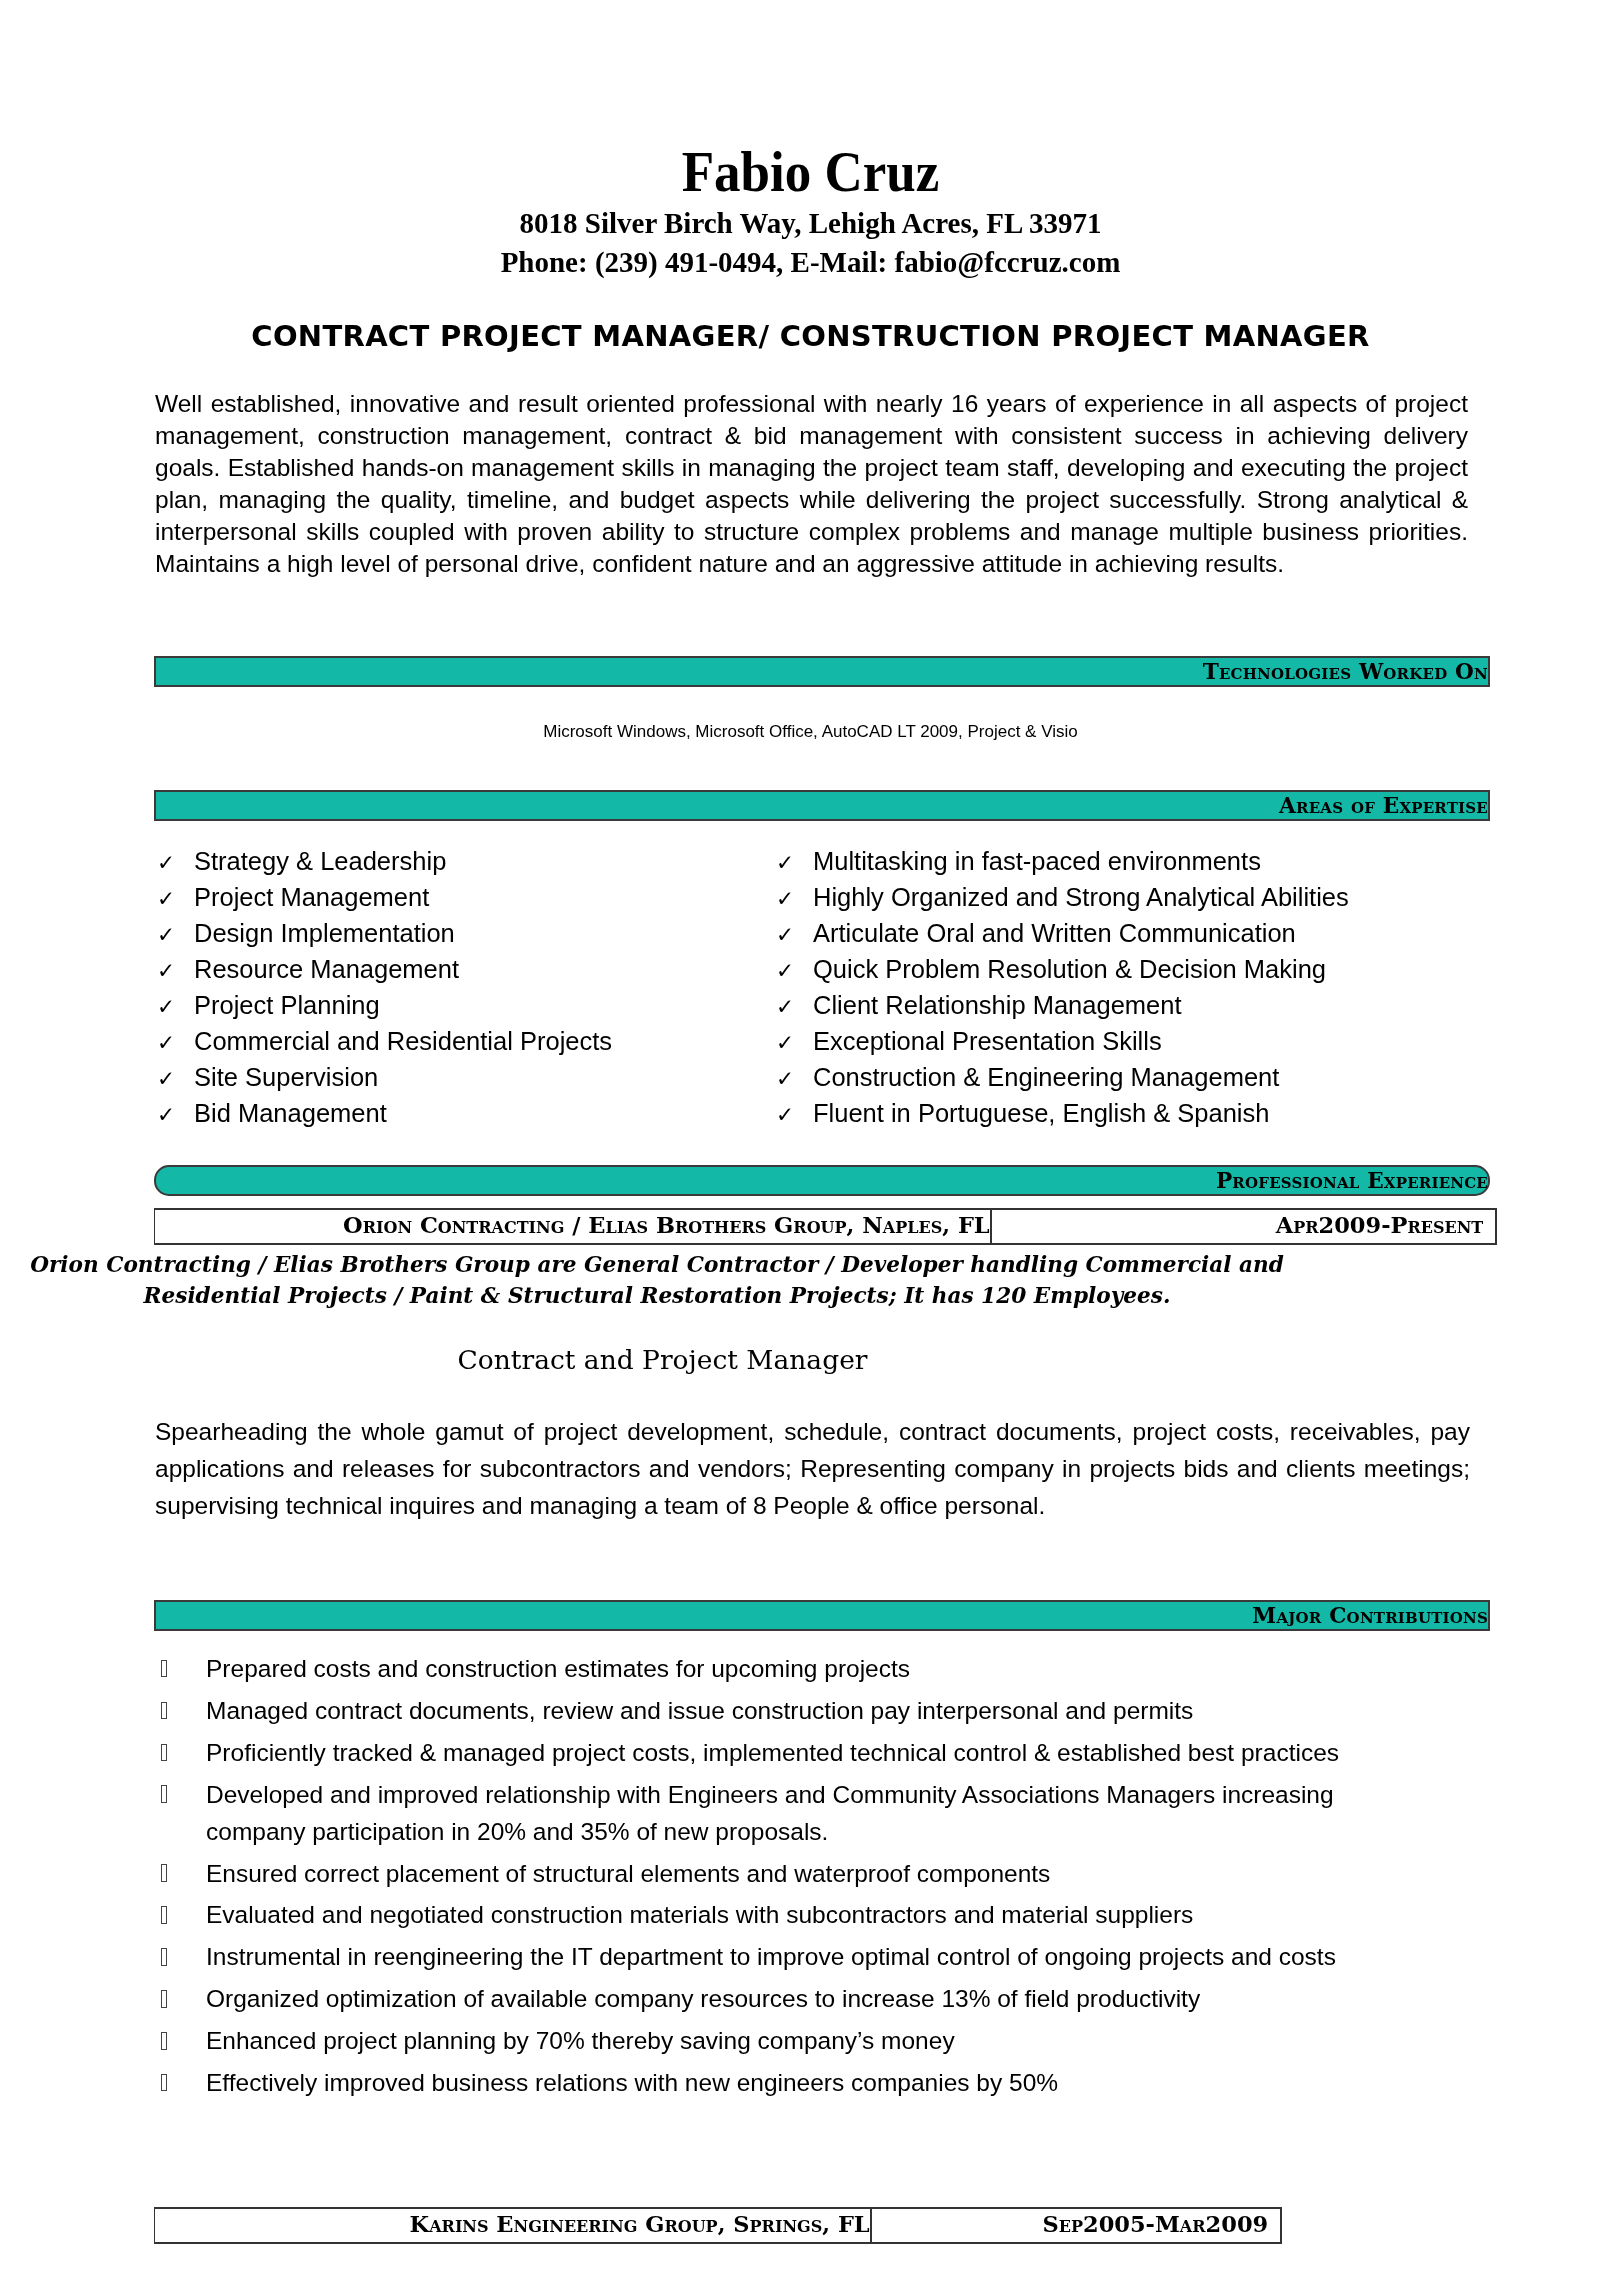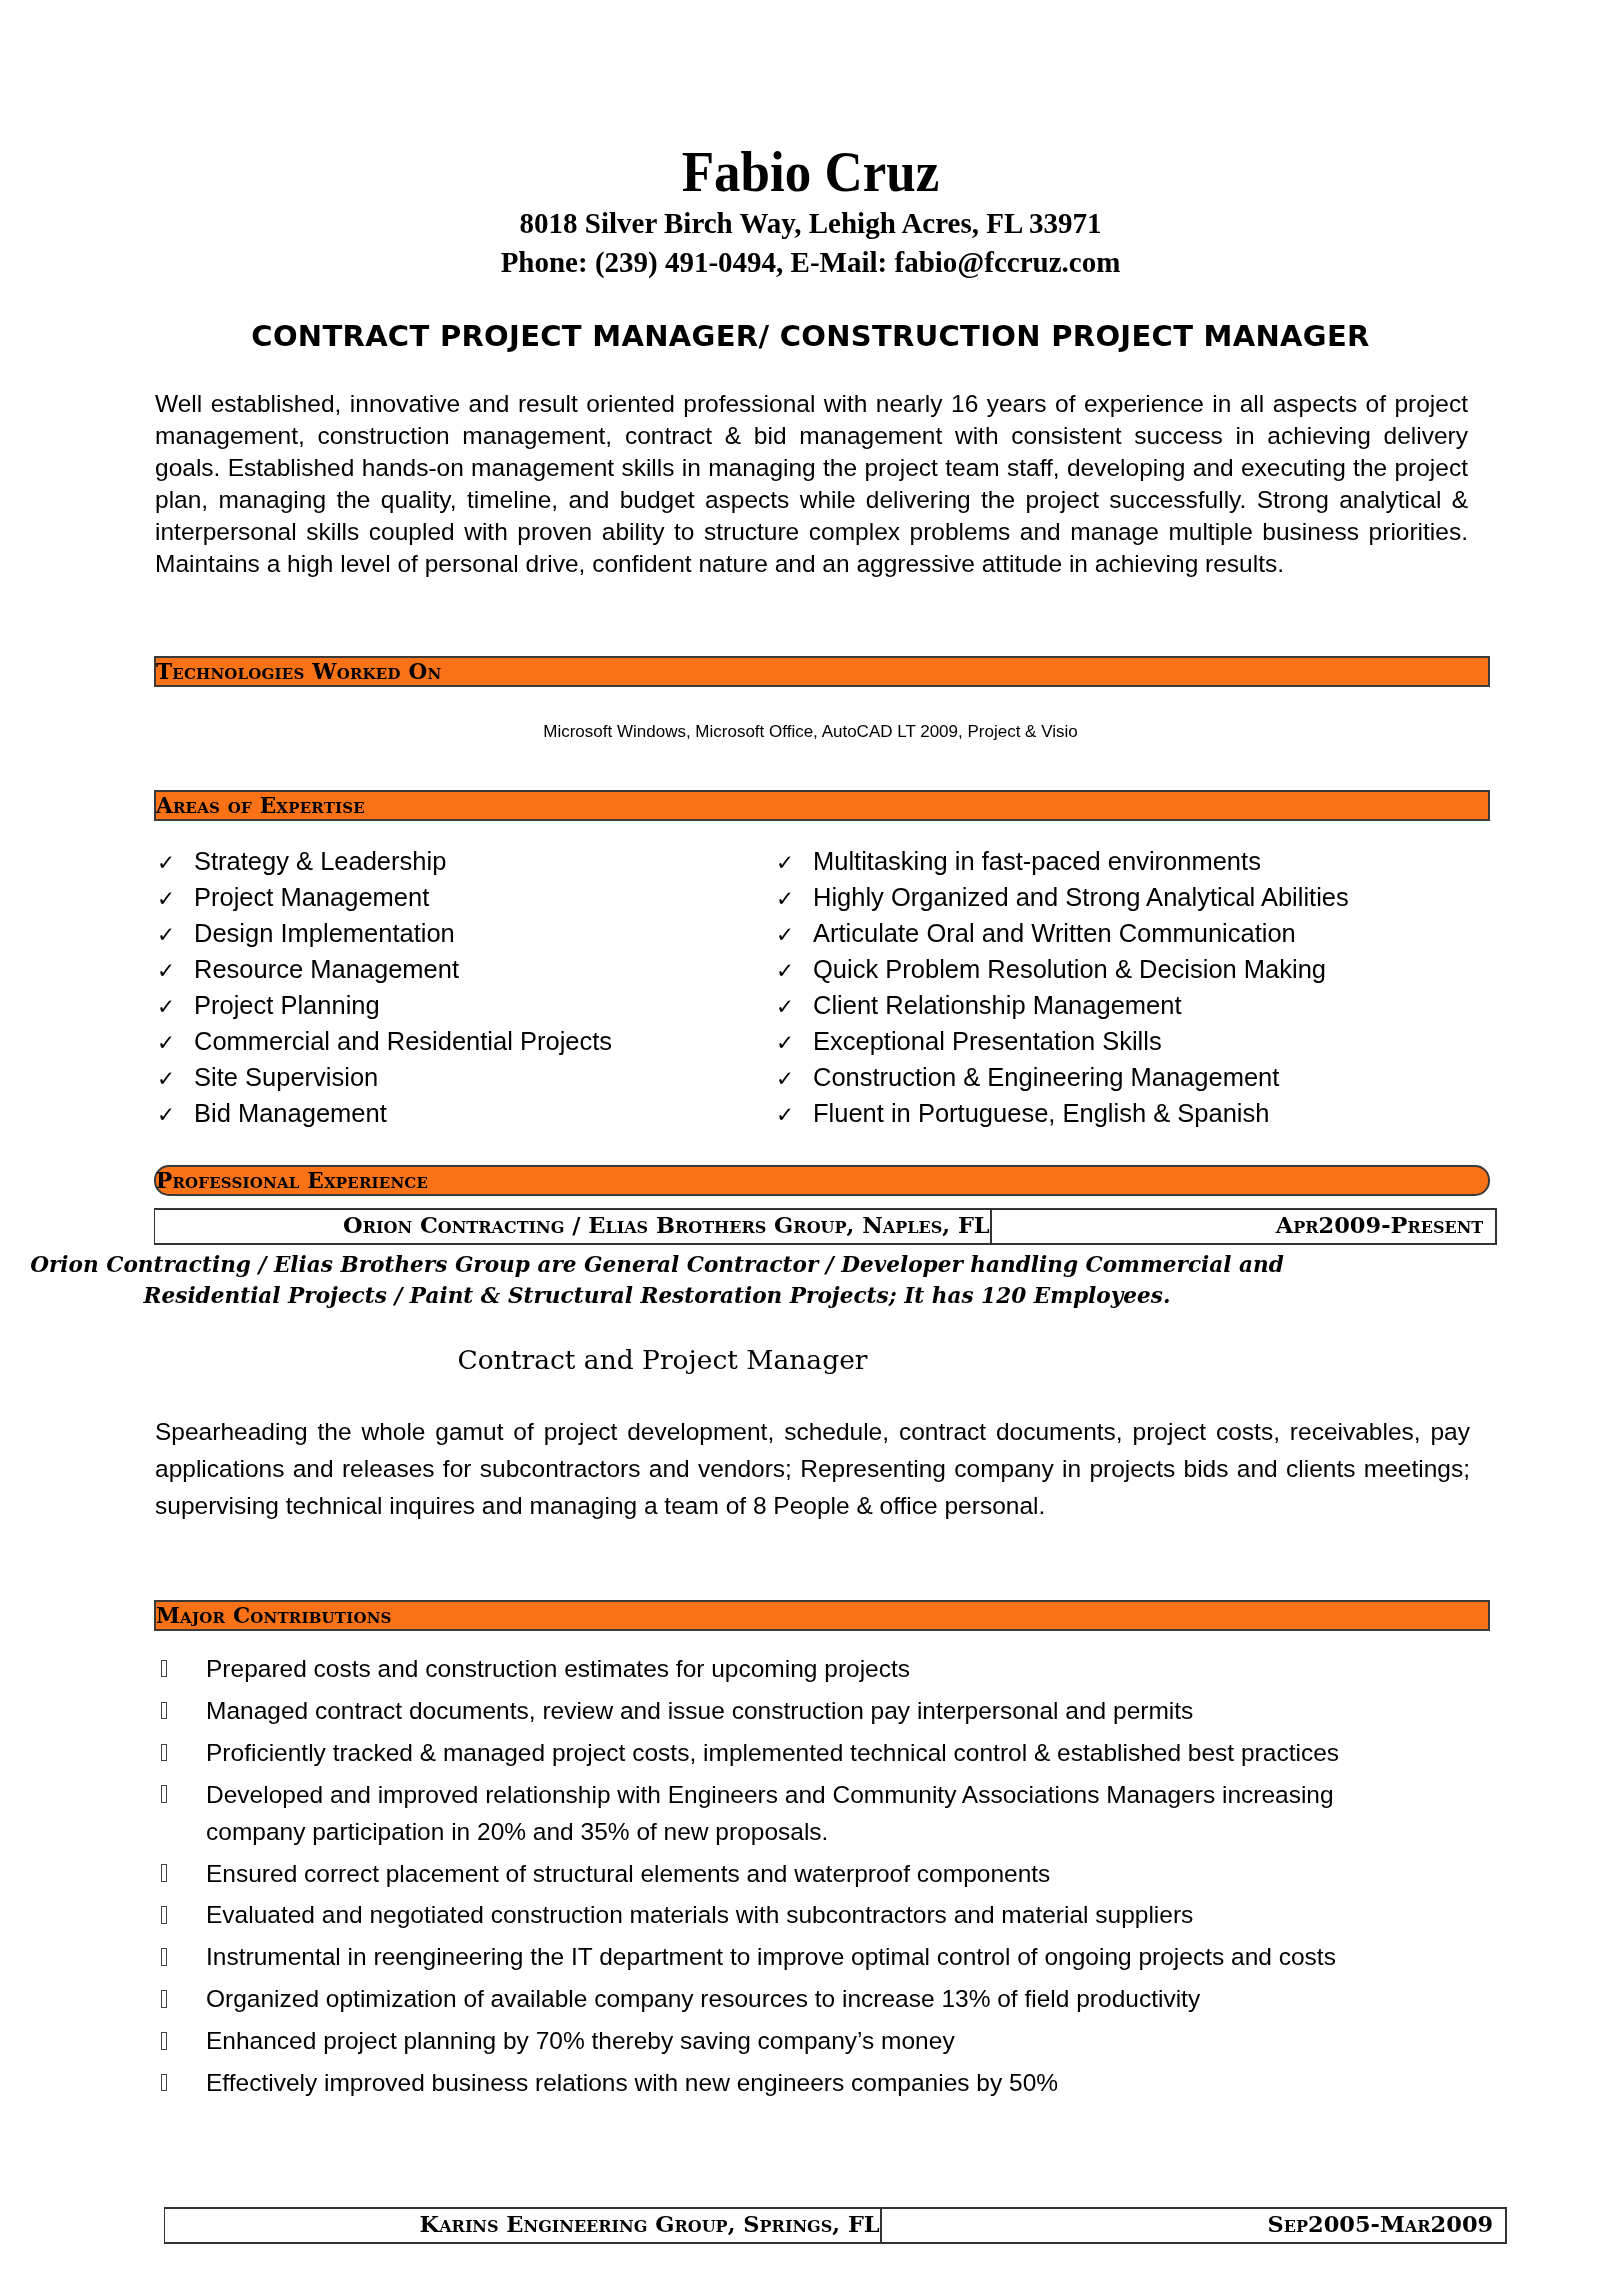--- a/index.html
+++ b/index.html
@@ -25,22 +25,22 @@
   }
 
   .summary {
     position: absolute; left: 155px; width: 1313px; top: 388px;
     font-family: "Liberation Sans", sans-serif; font-size: 24.5px; line-height: 32px;
     text-align: justify; margin: 0;
   }
 
   .section-bar {
     position: absolute; left: 154px; width: 1336px; height: 31px;
-    background: #f97316; border: 2px solid #3a3a3a; box-sizing: border-box;
-    text-align: left;
+    background: #14b8a6; border: 2px solid #3a3a3a; box-sizing: border-box;
+    text-align: right;
     font-family: "DejaVu Serif", serif; font-weight: bold; font-size: 21.6px; line-height: 27.4px;
     font-variant: small-caps; letter-spacing: 0.2px;
   }
   .bar-tech { top: 656px; }
   .bar-expertise { top: 790px; }
   .bar-experience { top: 1165px; border-radius: 15px; }
   .bar-contrib { top: 1593px; margin-top: 7px; }
 
   .tech-line {
     position: absolute; left: 0; width: 1621px; top: 716px; text-align: center;
@@ -60,21 +60,21 @@
     position: absolute; left: 154px; width: 1343px; height: 37px;
     border-top: 2.9px solid #333; border-bottom: 2.9px solid #333;
     border-left: 1px solid #333; border-right: 2px solid #333;
     box-sizing: border-box; display: flex;
     font-family: "DejaVu Serif", serif; font-weight: bold; font-size: 22.5px; font-variant: small-caps;
   }
   .job-row .company { flex: 0 0 auto; border-right: 2px solid #333; padding-left: 15.7px; line-height: 30px; white-space: nowrap; text-align: right; }
   .job-row .dates { flex: 1 1 auto; text-align: right; padding-right: 11.8px; line-height: 30px; white-space: nowrap; }
   .job-orion { top: 1208px; }
   .job-orion .company { width: 819px; }
-  .job-karins { top: 2207px; width: 1343px; margin-left: 10px; }
+  .job-karins { top: 2207px; width: 1128px; }
   .job-karins .company { width: 699px; }
 
   .company-desc {
     position: absolute; left: 0; width: 1314px; top: 1249px; text-align: center;
     font-family: "DejaVu Serif", serif; font-style: italic; font-weight: bold; font-size: 21.6px; line-height: 31px;
   }
   .position-title {
     position: absolute; left: 0; width: 1325px; top: 1343px; text-align: center;
     font-family: "DejaVu Serif", serif; font-size: 26.5px; line-height: 33px;
   }

